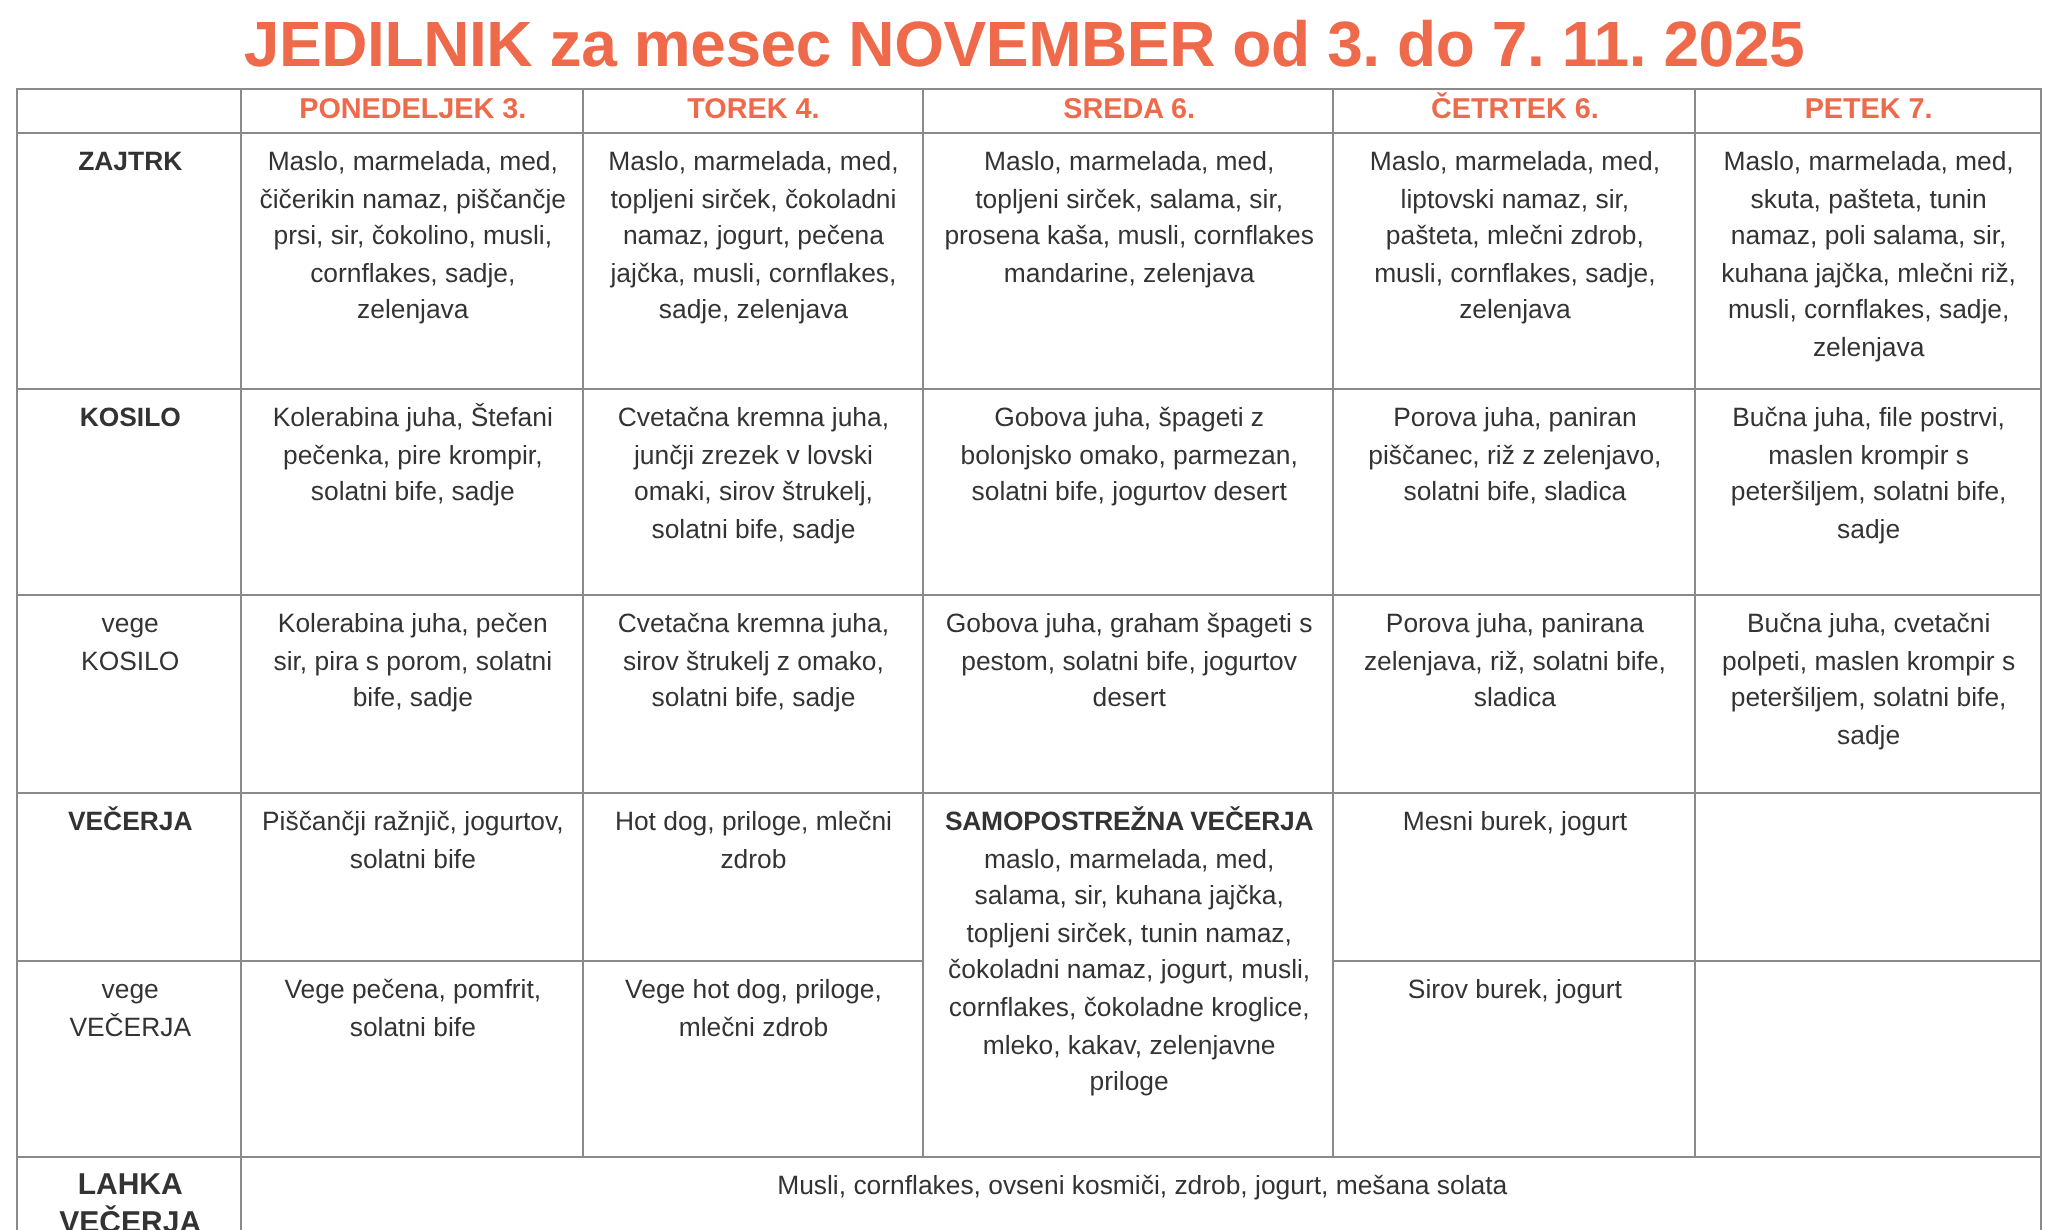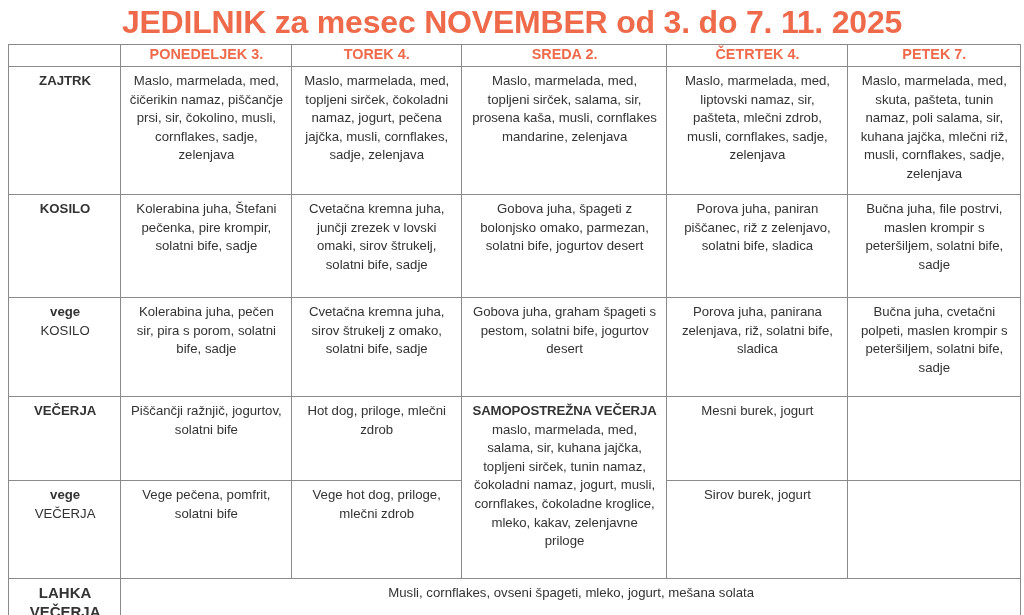--- a/index.html
+++ b/index.html
@@ -79,21 +79,21 @@
   
   td.rowlabel {
     text-align: center;
     vertical-align: middle;
     color: #ee6a4a;
     font-size: 15px;
     line-height: 18px;
     padding: 4px 2px;
   }
   td.rowlabel .vege {
-    font-weight: bold;
+    font-weight: normal;
     display: block;
   }
   td.rowlabel .lbl {
     display: block;
   }
   td.rowlabel.strong .lbl {
     font-weight: bold;
   }
 
   
@@ -140,24 +140,24 @@
 
       <tr class="head">
         <td></td>
         <td>
           <span class="day-head">PONEDELJEK 3.</span>
         </td>
         <td>
           <span class="day-head">TOREK 4.</span>
         </td>
         <td>
-          <span class="day-head">SREDA 2.</span>
-        </td>
-        <td>
-          <span class="day-head">ČETRTEK 4.</span>
+          <span class="day-head">SREDA 6.</span>
+        </td>
+        <td>
+          <span class="day-head">ČETRTEK 6.</span>
         </td>
         <td>
           <span class="day-head">PETEK 7.</span>
         </td>
       </tr>
 
       <tr class="r-zajtrk">
         <td class="rowlabel strong">
           <span class="lbl">ZAJTRK</span>
         </td>
@@ -262,20 +262,20 @@
           <span class="cell-text"></span>
         </td>
       </tr>
 
       <tr class="r-lahka">
         <td class="rowlabel strong">
           <span class="lbl">LAHKA</span>
           <span class="lbl">VEČERJA</span>
         </td>
         <td colspan="5">
-          <span class="cell-text">Musli, cornflakes, ovseni špageti, mleko, jogurt, mešana solata</span>
+          <span class="cell-text">Musli, cornflakes, ovseni kosmiči, zdrob, jogurt, mešana solata</span>
         </td>
       </tr>
 
     </tbody>
   </table>
 
 </div>
 
 </body></html>

